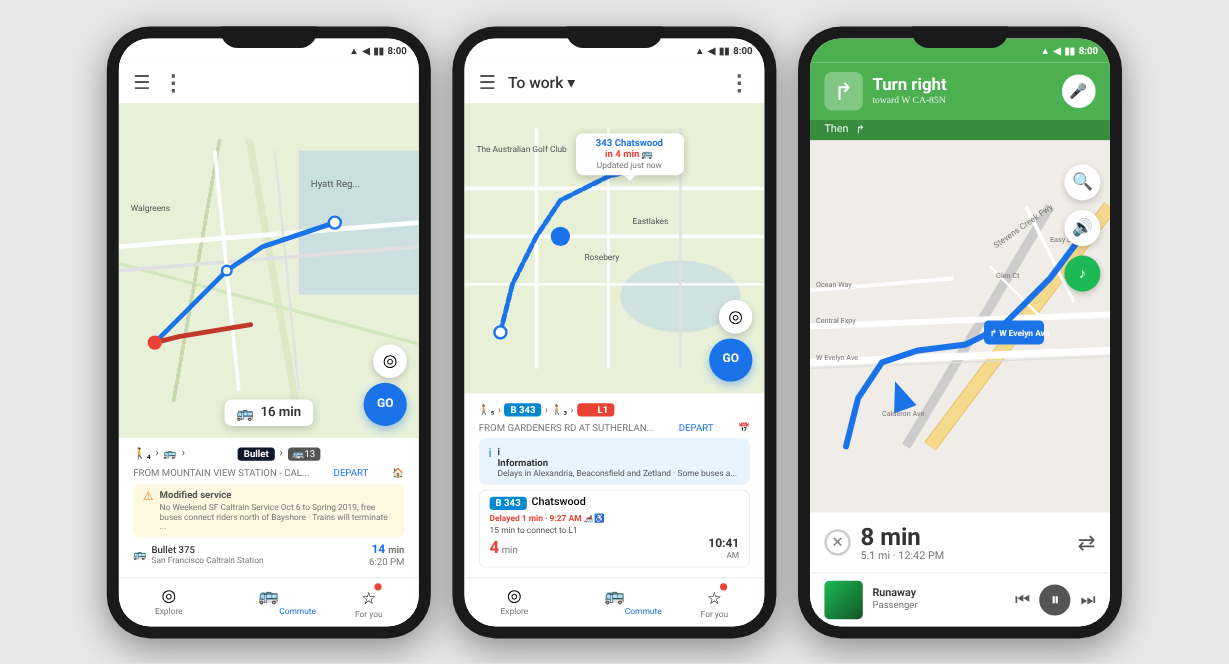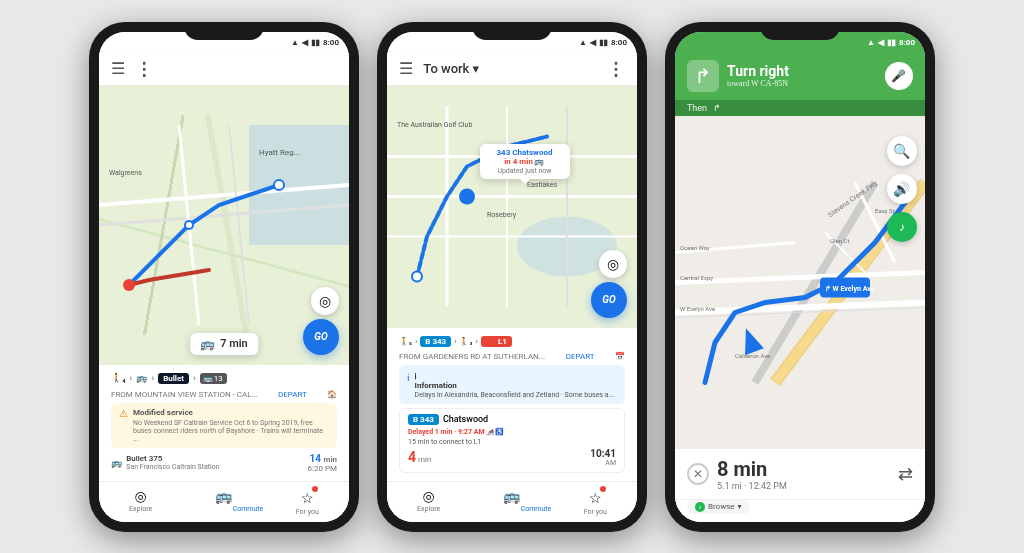--- a/index.html
+++ b/index.html
@@ -188,21 +188,20 @@
       height: 36px;
       background: #1a73e8;
       border-radius: 50%;
       display: flex;
       align-items: center;
       justify-content: center;
       color: white;
       font-size: 10px;
       font-weight: bold;
       box-shadow: 0 3px 8px rgba(26,115,232,0.4);
-      font-style: italic;
     }
 
     
     .bottom-panel {
       background: white;
       padding: 8px 12px;
       font-size: 9px;
     }
 
     .route-options {
@@ -212,20 +211,21 @@
       margin-bottom: 6px;
     }
 
     .route-tag {
       background: #0f172a;
       color: white;
       padding: 1px 5px;
       border-radius: 3px;
       font-size: 8px;
       font-weight: bold;
+      margin-left: 40px;
     }
 
     .route-arrow {
       color: #555;
       font-size: 9px;
     }
 
     .from-label {
       font-size: 8px;
       color: #777;
@@ -331,21 +331,20 @@
       position: absolute;
       top: 30px;
       left: 50%;
       transform: translateX(-50%);
       background: white;
       border-radius: 6px;
       padding: 4px 8px;
       font-size: 8px;
       box-shadow: 0 2px 8px rgba(0,0,0,0.2);
       white-space: nowrap;
-      margin-top: 34px;
     }
 
     .bubble-route {
       font-weight: bold;
       color: #1a73e8;
     }
 
     .bubble-time {
       color: #ea4335;
       font-weight: bold;
@@ -700,21 +699,21 @@
           <circle cx="180" cy="60" r="5" fill="white" stroke="#1a73e8" stroke-width="2"></circle>
 
           <circle cx="90" cy="100" r="4" fill="white" stroke="#1a73e8" stroke-width="2"></circle>
 
           <text x="160" y="30" font-size="8" fill="#555">Hyatt Reg...</text>
           <text x="10" y="50" font-size="7" fill="#555">Walgreens</text>
         </svg>
 
         <div class="route-bubble">
           <span class="bus-icon-small">🚌</span>
-          <span>7 min</span>
+          <span>16 min</span>
         </div>
 
         <div class="location-btn">◎</div>
 
         <div class="go-btn">GO</div>
       </div>
 
       <div class="bottom-panel">
 
         <div class="route-options">
@@ -990,28 +989,33 @@
           </div>
           <div>
             <div class="eta-time">8 min</div>
             <div class="eta-details">5.1 mi · 12:42 PM</div>
           </div>
           <div class="route-options-btn">
             <span>⇄</span>
           </div>
         </div>
 
-
-        <div style="padding: 0 12px 8px; display:flex; gap:8px">
-          <div class="browse-btn">
-            <div class="spotify-logo">
-              <span>♪</span>
+        <div class="music-player">
+          <div class="album-art"></div>
+          <div class="music-info">
+            <div class="music-title">Runaway</div>
+            <div class="music-artist">Passenger</div>
+          </div>
+          <div class="music-controls">
+            <span class="music-ctrl">⏮</span>
+            <div class="play-btn">
+              <span>⏸</span>
             </div>
-            <span>Browse</span>
-            <span style="font-size:8px">▾</span>
-          </div>
-        </div>
+            <span class="music-ctrl">⏭</span>
+          </div>
+        </div>
+
       </div>
 
     </div>
   </div>
 
 </div>
 
 </body></html>

